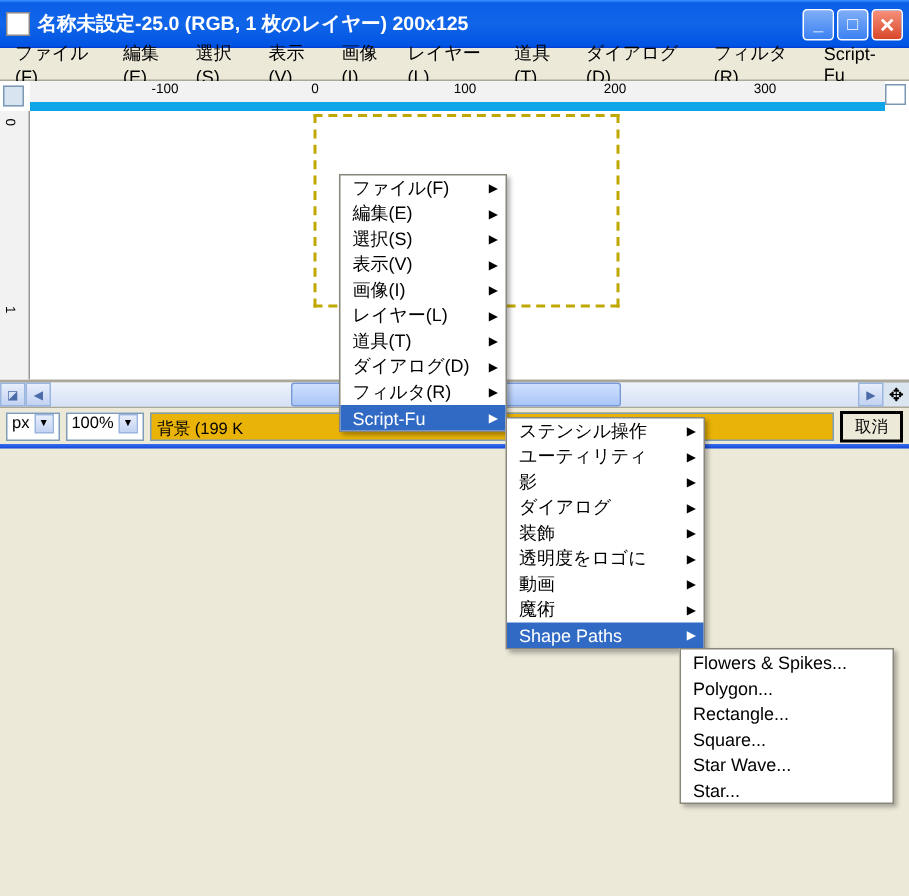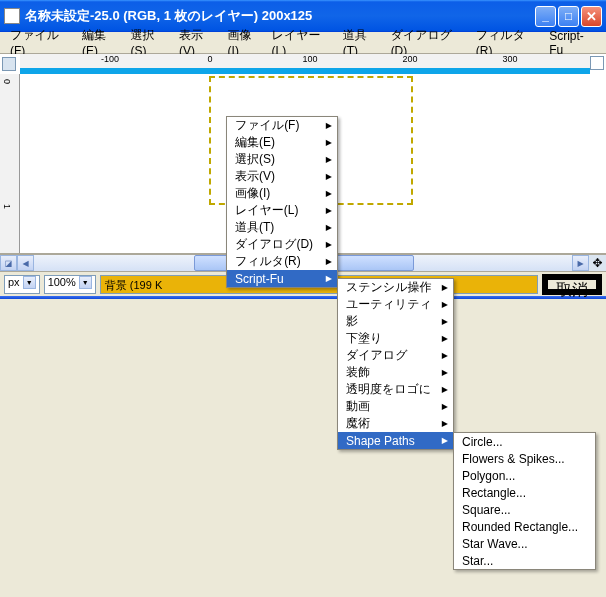--- a/index.html
+++ b/index.html
@@ -22,29 +22,29 @@
 .zoomicon { position: absolute; right: 2px; top: 2px; width: 14px; height: 14px; border: 1px solid #7b98b4; }
 .hscroll { height: 18px; background: #dbe5f0; display: flex; align-items: center; border-top: 1px solid #aca899; border-bottom: 1px solid #aca899; }
 .sb-btn { width: 17px; height: 16px; background: linear-gradient(#e8eefb,#c3d3f3); border: 1px solid #9ab5e0; font-size: 8px; display: flex; align-items: center; justify-content: center; color: #4a6aa8; }
 .sb-track { flex: 1; height: 16px; background: linear-gradient(#eef3fb,#d5e1f6); position: relative; }
 .sb-thumb { position: absolute; left: 160px; width: 220px; top: 0; bottom: 0; background: linear-gradient(#cfe0ff,#aac6f6); border: 1px solid #7b9ad8; border-radius: 2px; }
 .move-icon { width: 17px; height: 17px; display: flex; align-items: center; justify-content: center; }
 .statusbar { height: 24px; background: #ece9d8; display: flex; align-items: center; padding: 2px 4px; gap: 4px; }
 .combo { height: 19px; background: #fff; border: 1px solid #7f9db9; display: flex; padding: 0 3px; font-size: 11px; }
 .combo .arrow { width: 13px; height: 13px; background: linear-gradient(#e8eefb,#c3d3f3); border: 1px solid #9ab5e0; margin-left: 3px; font-size: 7px; display: flex; align-items: center; justify-content: center; }
 .status-text { flex: 1; background: #eab308; border: 1px solid #7f9db9; height: 19px; padding: 2px 4px; font-size: 11px; }
-.btn { height: 21px; padding: 0 8px; background: #ece9d8; border: 6px solid #000000; font-size: 16px; }
+.btn { height: 21px; padding: 0 8px; background: #ece9d8; border: 2px solid #000000; font-size: 11px; }
 .bluebar { height: 3px; background: linear-gradient(#3a6ef0,#1049d8); }
 .menu { position: absolute; background: #fff; border: 1px solid #8a867a; box-shadow: 2px 2px 3px rgba(0,0,0,0.3); font-size: 12px; }
 .menu-item { height: 17px; padding: 0 22px 0 8px; display: flex; align-items: center; position: relative; white-space: nowrap; }
 .menu-item.hassub::after { content: "▶"; font-size: 8px; position: absolute; right: 5px; color: #000; }
 .menu-item.sel { background: #316ac5; color: #fff; }
 .menu-item.sel.hassub::after { color: #fff; }
 #ctx1 { left: 226px; top: 116px; width: 112px; }
-#ctx2 { left: 337px; top: 278px; width: 117px; }
+#ctx2 { left: 337px; top: 278px; width: 133px; }
 #ctx3 { left: 453px; top: 432px; width: 143px; }
 </style>
 </head>
 <body>
 
 <div class="titlebar">
   <div class="appicon"></div>
   <div class="title">名称未設定-25.0 (RGB, 1 枚のレイヤー) 200x125</div>
   <div class="tbtn min">_</div>
   <div class="tbtn max">□</div>
@@ -114,30 +114,27 @@
     <div class="menu-item hassub">レイヤー(L)</div>
     <div class="menu-item hassub">道具(T)</div>
     <div class="menu-item hassub">ダイアログ(D)</div>
     <div class="menu-item hassub">フィルタ(R)</div>
     <div class="menu-item hassub sel">Script-Fu</div>
   </div>
 <div class="menu" id="ctx2">
     <div class="menu-item hassub">ステンシル操作</div>
     <div class="menu-item hassub">ユーティリティ</div>
     <div class="menu-item hassub">影</div>
-    <div class="menu-item hassub">下塗り</div>
     <div class="menu-item hassub">ダイアログ</div>
     <div class="menu-item hassub">装飾</div>
     <div class="menu-item hassub">透明度をロゴに</div>
     <div class="menu-item hassub">動画</div>
     <div class="menu-item hassub">魔術</div>
     <div class="menu-item hassub sel">Shape Paths</div>
   </div>
 <div class="menu" id="ctx3">
-    <div class="menu-item">Circle...</div>
     <div class="menu-item">Flowers &amp; Spikes...</div>
     <div class="menu-item">Polygon...</div>
     <div class="menu-item">Rectangle...</div>
     <div class="menu-item">Square...</div>
-    <div class="menu-item">Rounded Rectangle...</div>
     <div class="menu-item">Star Wave...</div>
     <div class="menu-item">Star...</div>
   </div>
 
 </body></html>

